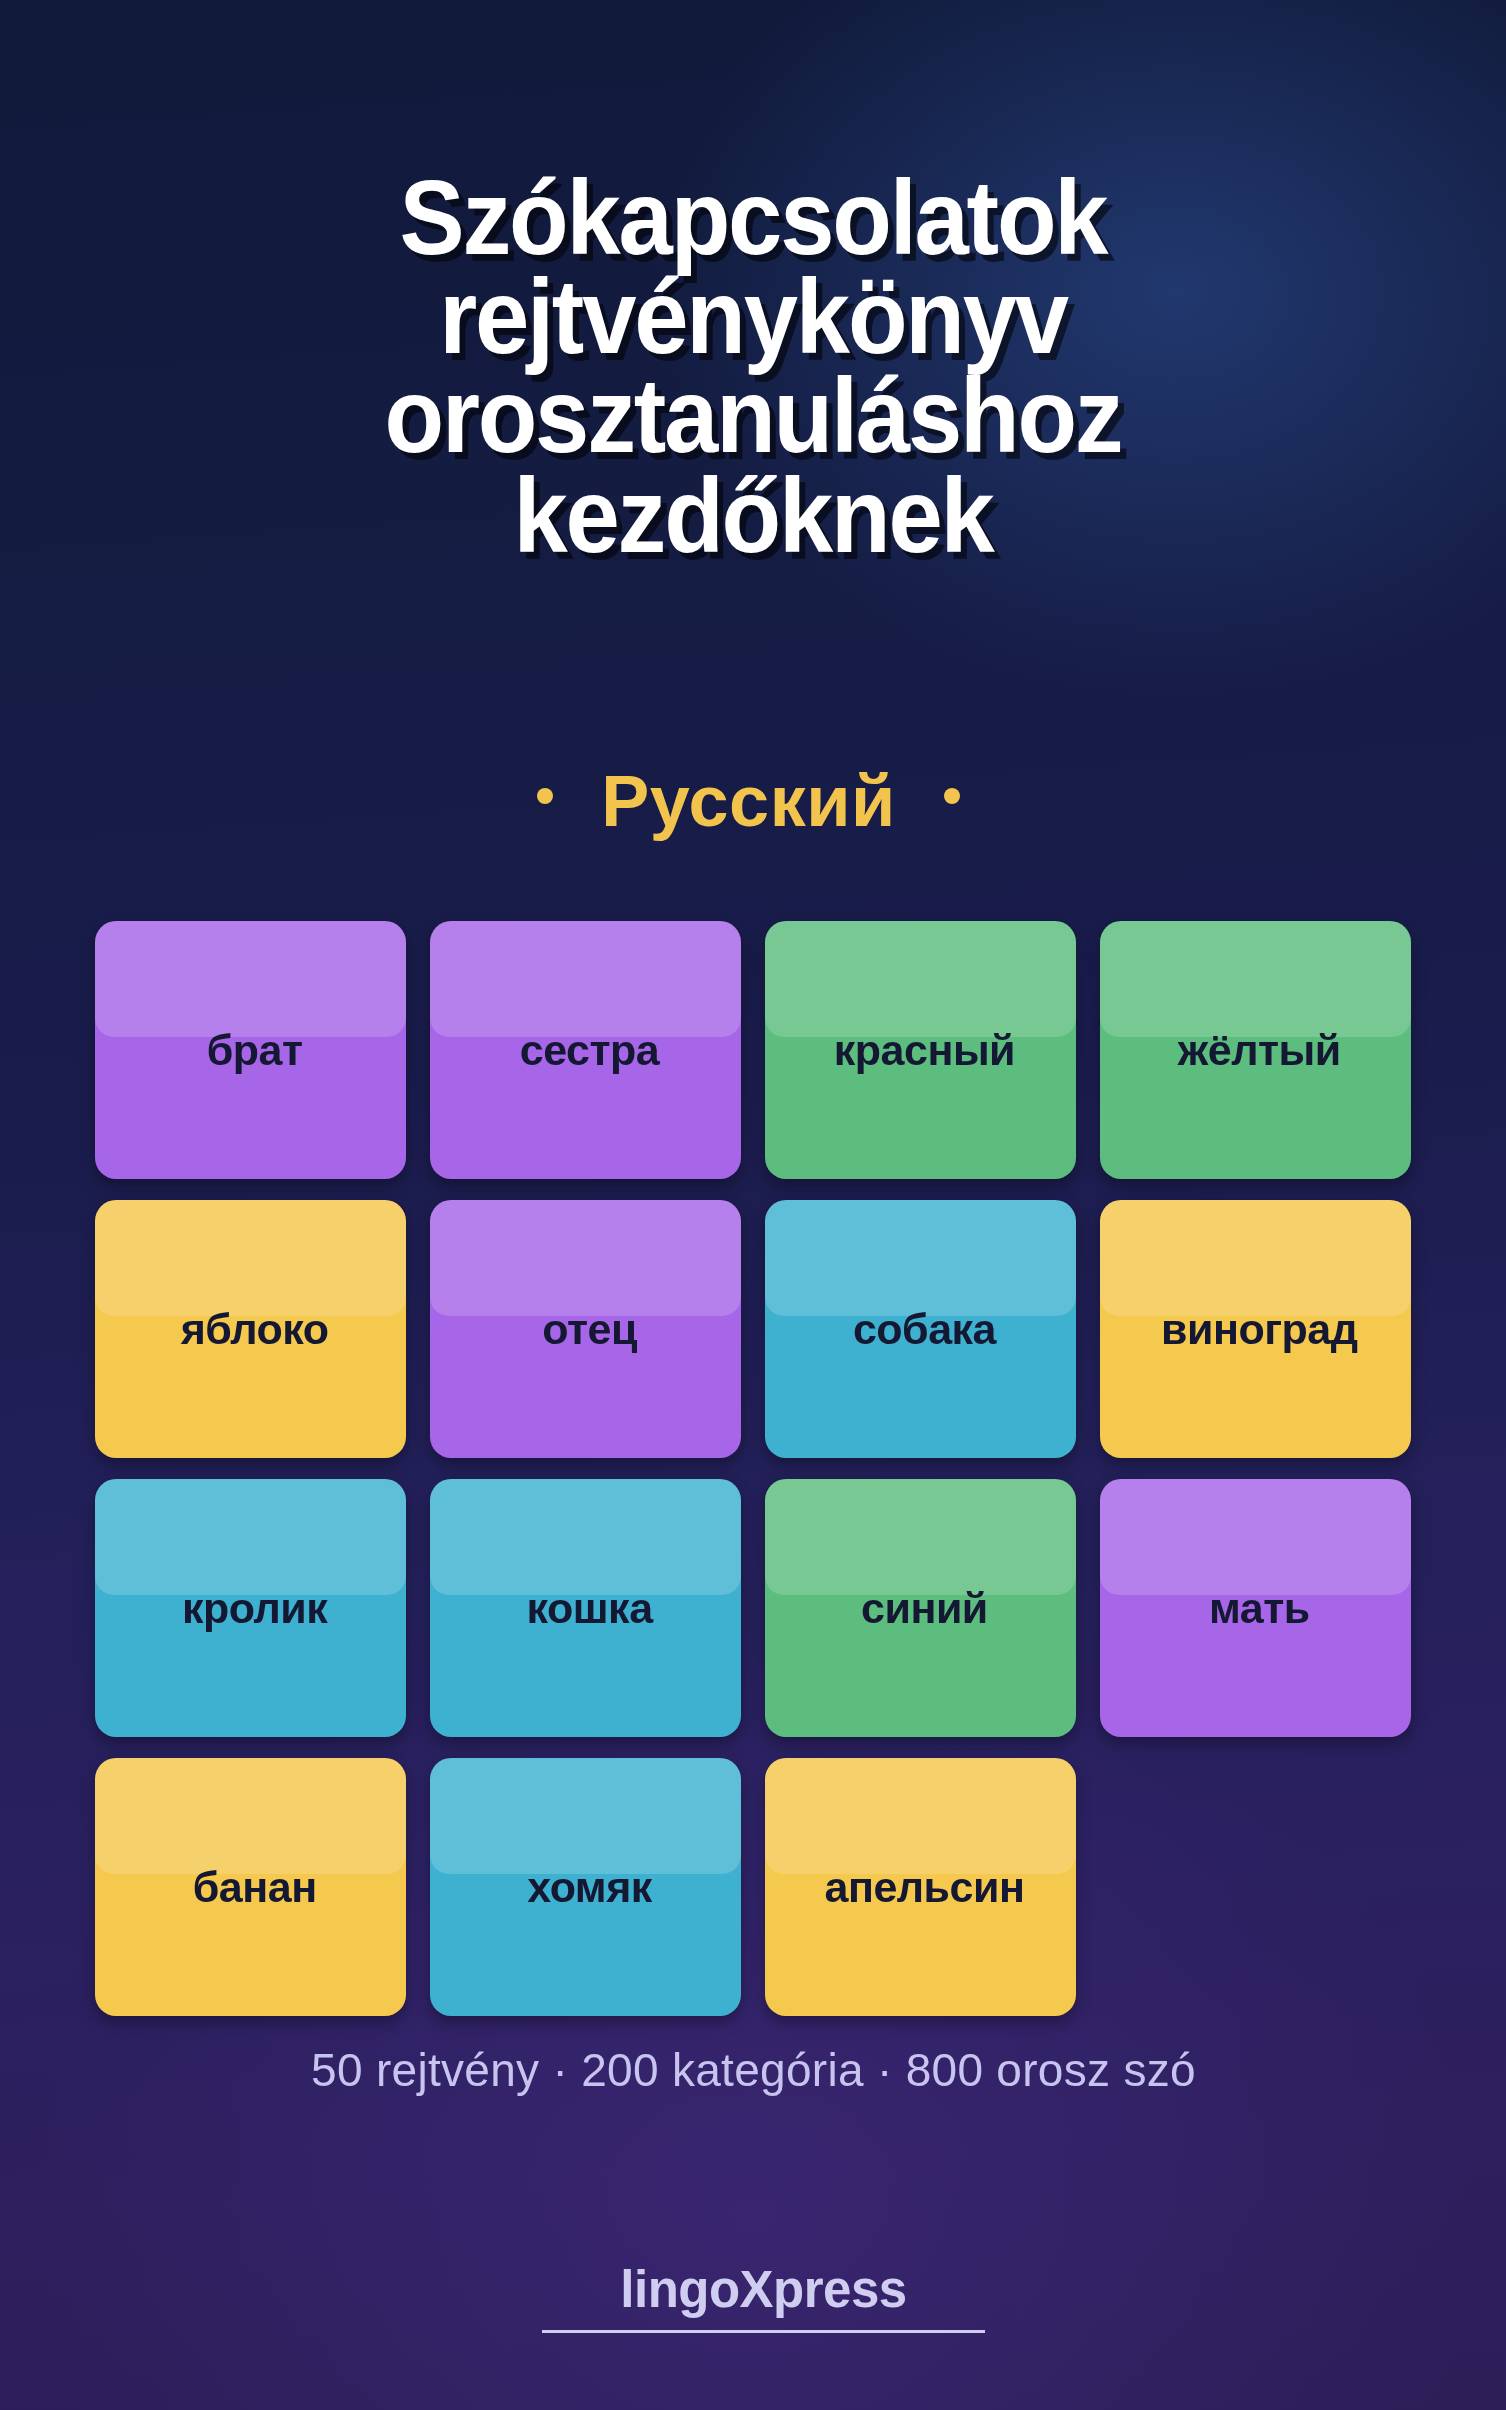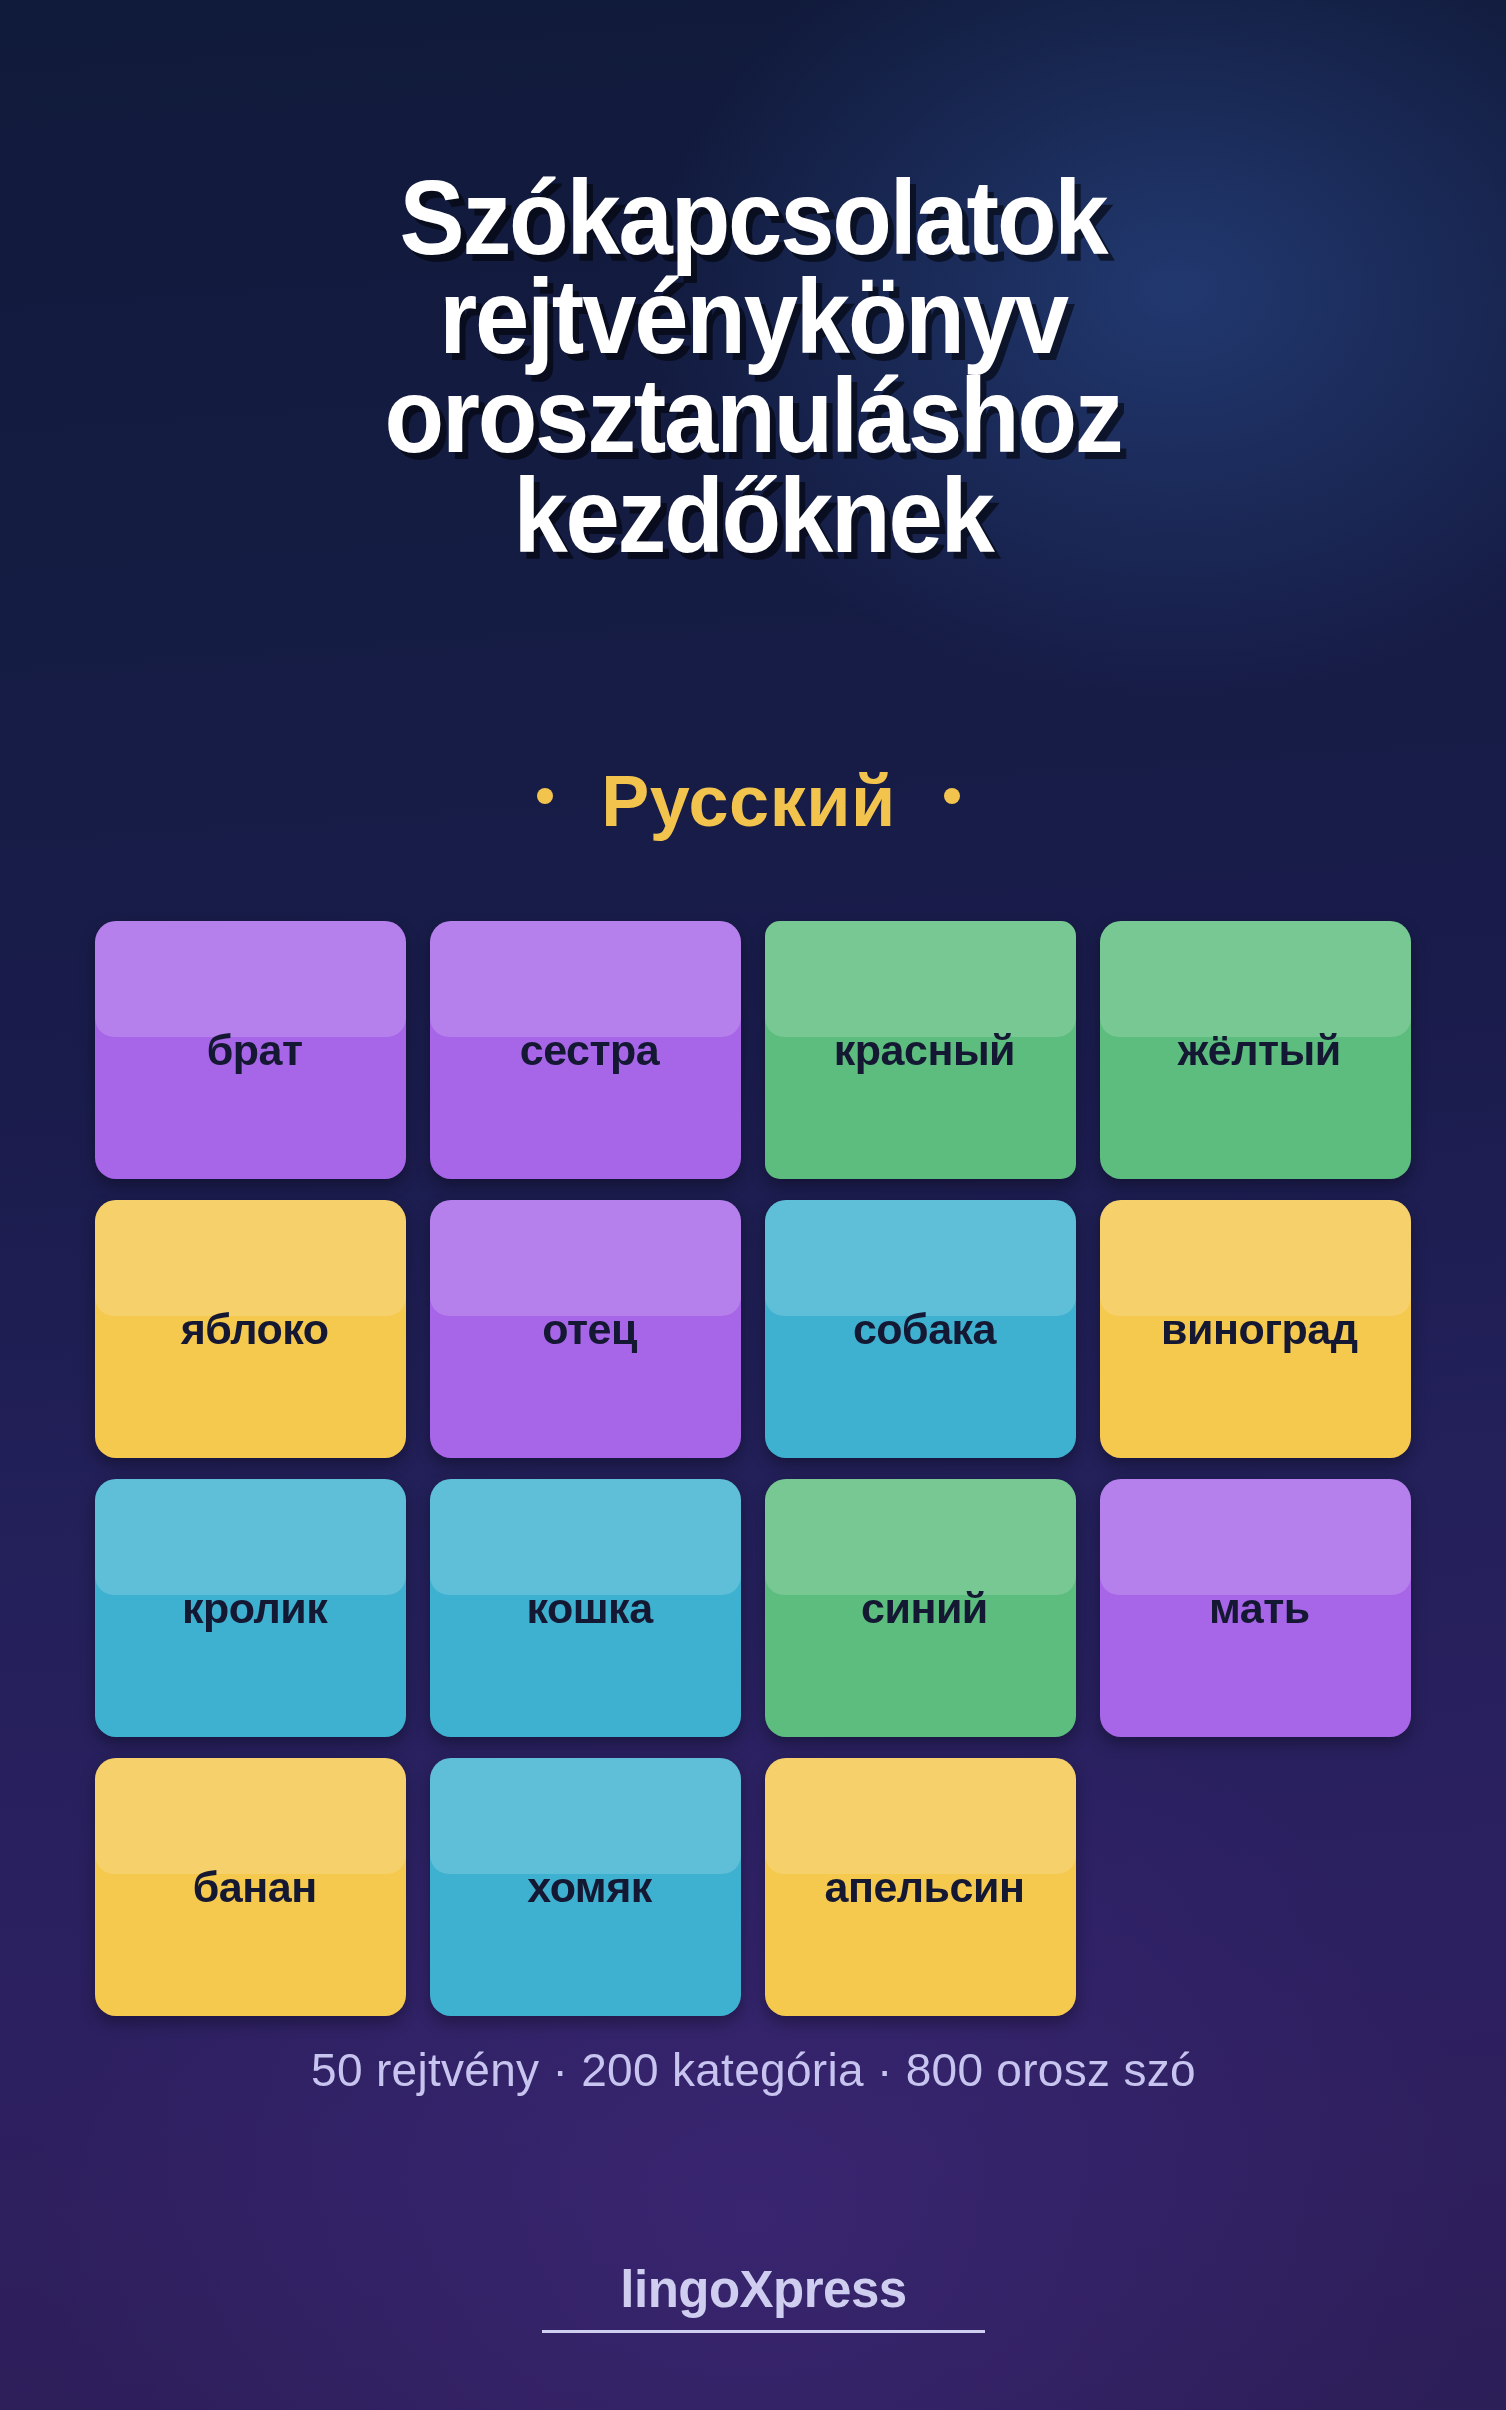--- a/index.html
+++ b/index.html
@@ -165,21 +165,21 @@
 
   <div class="grid" id="word-grid">
       <div class="tile" style="background: rgb(167, 101, 232);">
         <div class="tile-sheen"></div>
         <div class="tile-label">брат</div>
       </div>
       <div class="tile" style="background: rgb(167, 101, 232);">
         <div class="tile-sheen"></div>
         <div class="tile-label">сестра</div>
       </div>
-      <div class="tile" style="background: rgb(92, 189, 126); border-radius: 15px;">
+      <div class="tile" style="background: rgb(92, 189, 126);">
         <div class="tile-sheen"></div>
         <div class="tile-label">красный</div>
       </div>
       <div class="tile" style="background: rgb(92, 189, 126);">
         <div class="tile-sheen"></div>
         <div class="tile-label">жёлтый</div>
       </div>
       <div class="tile" style="background: rgb(245, 200, 78);">
         <div class="tile-sheen"></div>
         <div class="tile-label">яблоко</div>

